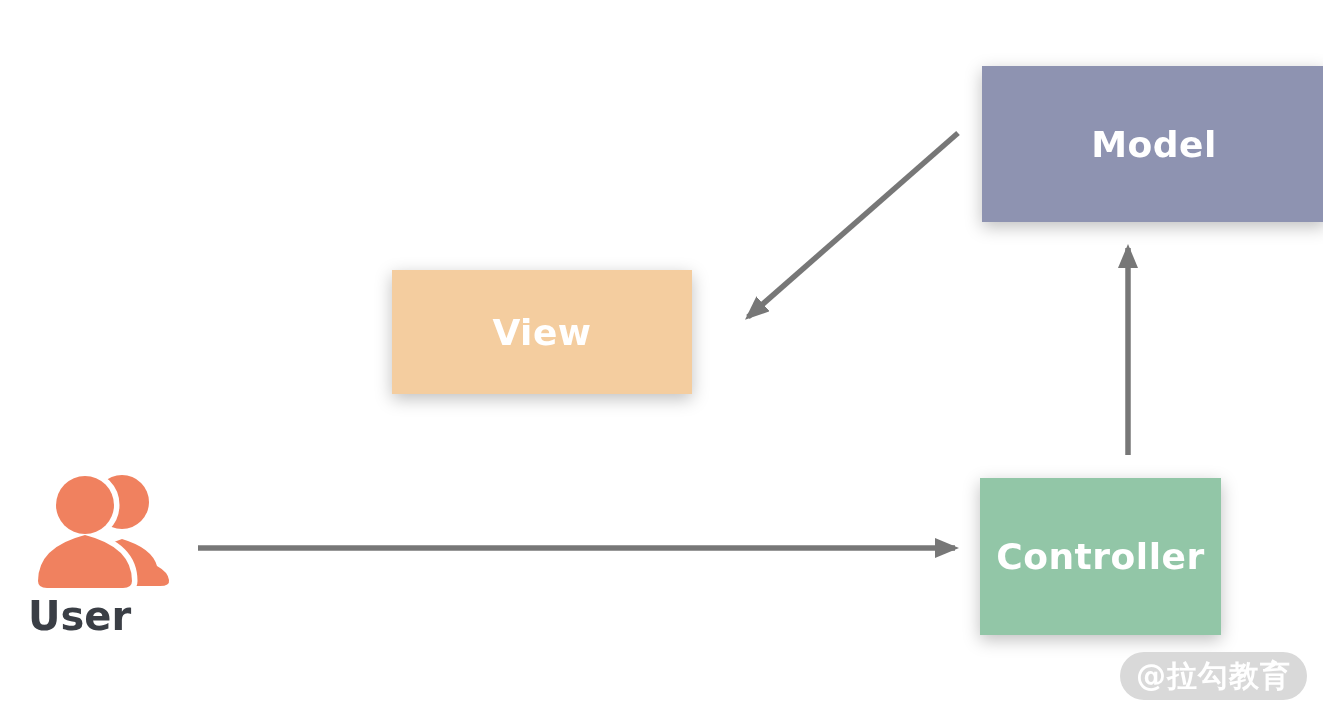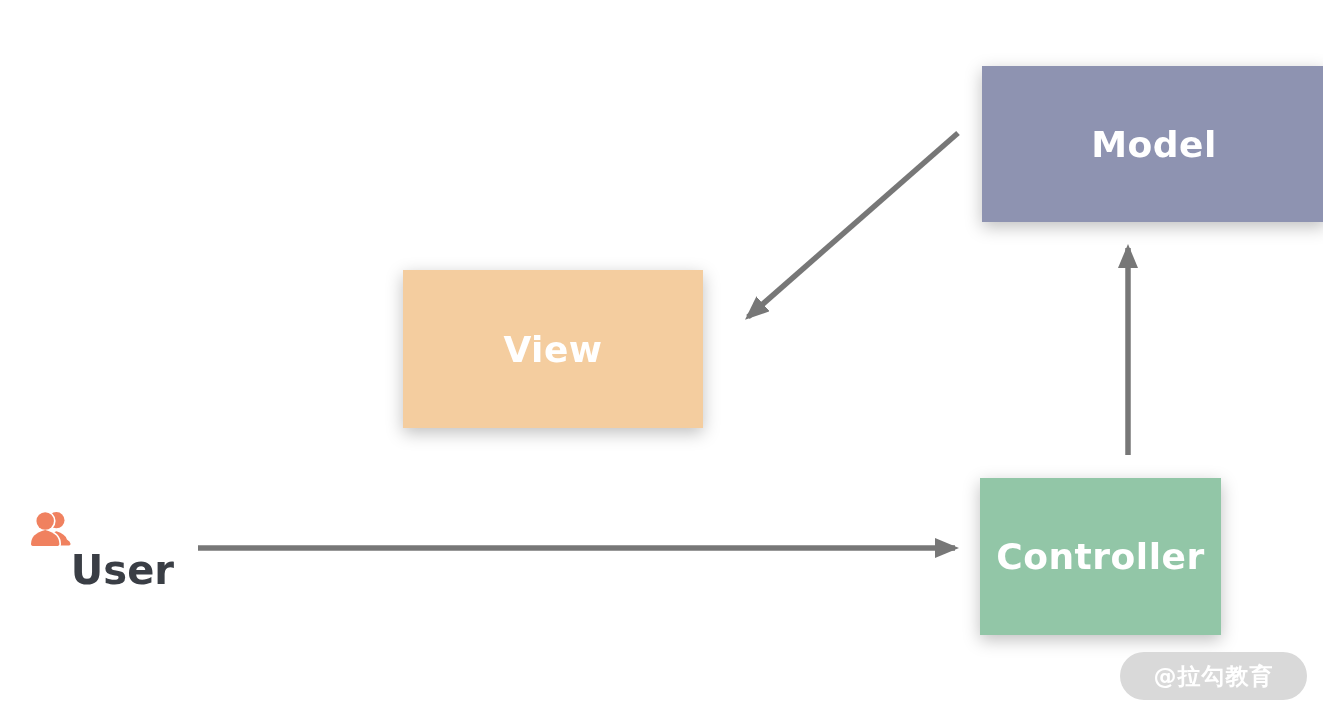--- a/index.html
+++ b/index.html
@@ -27,48 +27,49 @@
     display: flex;
     align-items: center;
     justify-content: center;
     box-shadow: 0 5px 16px rgba(0,0,0,0.25);
     color: #ffffff;
     font-weight: bold;
     font-size: 36px;
     letter-spacing: 0.5px;
   }
   .node-model      { left: 982px; top: 66px;  width: 344px; height: 156px; }
-  .node-view       { left: 403px; top: 270px; width: 300px; height: 158px; }
+  .node-view       { left: 392px; top: 270px; width: 300px; height: 124px; }
   .node-controller { left: 980px; top: 478px; width: 241px; height: 157px; }
   .user-figure {
     position: absolute;
     left: 28px;
     top: 464px;
     width: 146px;
     display: flex;
-    align-items: flex-end;
+    flex-direction: column;
+    align-items: flex-start;
   }
   .user-figure svg { display: block; }
   .user-label {
     margin-top: 2px;
     font-size: 40px;
     font-weight: bold;
     line-height: 1.1;
   }
   .watermark {
     position: absolute;
     left: 1120px;
     top: 652px;
     width: 187px;
     height: 48px;
     border-radius: 24px;
     display: flex;
     align-items: center;
     justify-content: center;
-    font-size: 23px;
+    font-size: 30px;
     font-weight: bold;
     letter-spacing: 1px;
   }
 </style>
 </head>
 <body>
 
 <div class="canvas">
 
   <svg class="arrows" viewBox="0 0 1323 718">

